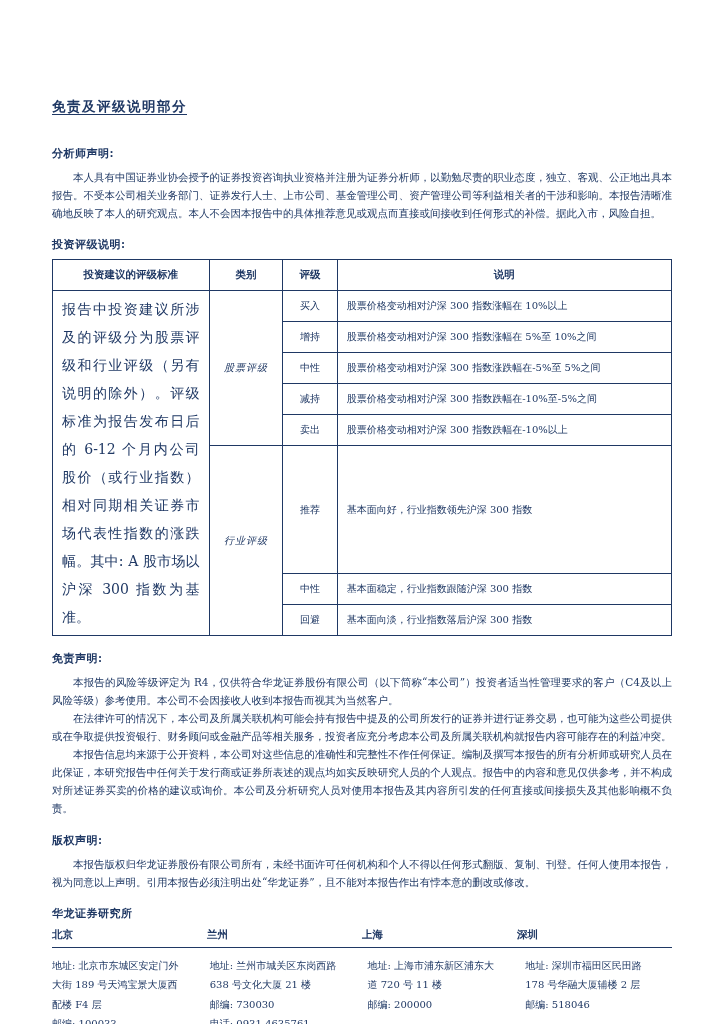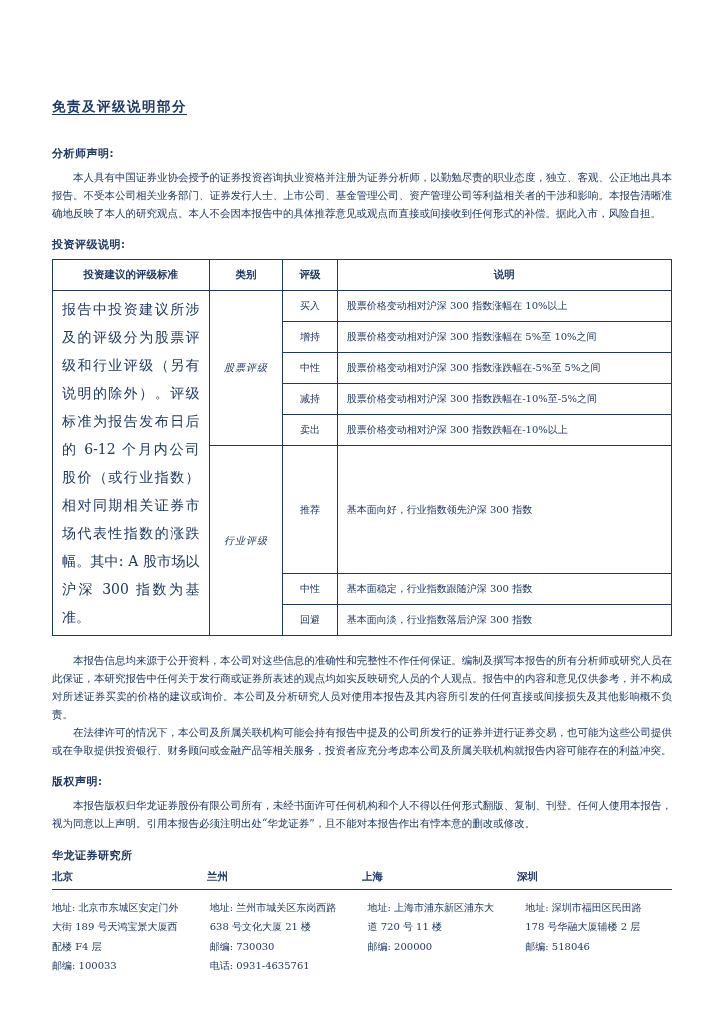--- a/index.html
+++ b/index.html
@@ -98,22 +98,24 @@
           </tr>
           <tr>
             <td class="rating-cell">回避</td>
             <td class="desc-cell">基本面向淡，行业指数落后沪深 300 指数</td>
           </tr>
         </tbody>
     </table>
   </div>
 
   <div class="section">
+    <div class="section-heading">免责声明:</div>
+    <p class="para">本报告的风险等级评定为 R4，仅供符合华龙证券股份有限公司（以下简称“本公司”）投资者适当性管理要求的客户（C4及以上风险等级）参考使用。本公司不会因接收人收到本报告而视其为当然客户。</p>
+    <p class="para">在法律许可的情况下，本公司及所属关联机构可能会持有报告中提及的公司所发行的证券并进行证券交易，也可能为这些公司提供或在争取提供投资银行、财务顾问或金融产品等相关服务，投资者应充分考虑本公司及所属关联机构就报告内容可能存在的利益冲突。</p>
     <p class="para">本报告信息均来源于公开资料，本公司对这些信息的准确性和完整性不作任何保证。编制及撰写本报告的所有分析师或研究人员在此保证，本研究报告中任何关于发行商或证券所表述的观点均如实反映研究人员的个人观点。报告中的内容和意见仅供参考，并不构成对所述证券买卖的价格的建议或询价。本公司及分析研究人员对使用本报告及其内容所引发的任何直接或间接损失及其他影响概不负责。</p>
-    <p class="para">在法律许可的情况下，本公司及所属关联机构可能会持有报告中提及的公司所发行的证券并进行证券交易，也可能为这些公司提供或在争取提供投资银行、财务顾问或金融产品等相关服务，投资者应充分考虑本公司及所属关联机构就报告内容可能存在的利益冲突。</p>
   </div>
 
   <div class="section">
     <div class="section-heading">版权声明:</div>
     <p class="para">本报告版权归华龙证券股份有限公司所有，未经书面许可任何机构和个人不得以任何形式翻版、复制、刊登。任何人使用本报告，视为同意以上声明。引用本报告必须注明出处“华龙证券”，且不能对本报告作出有悖本意的删改或修改。</p>
   </div>
 
   <div class="section">
     <div class="section-heading institute-heading">华龙证券研究所</div>
     <div class="offices-header">

